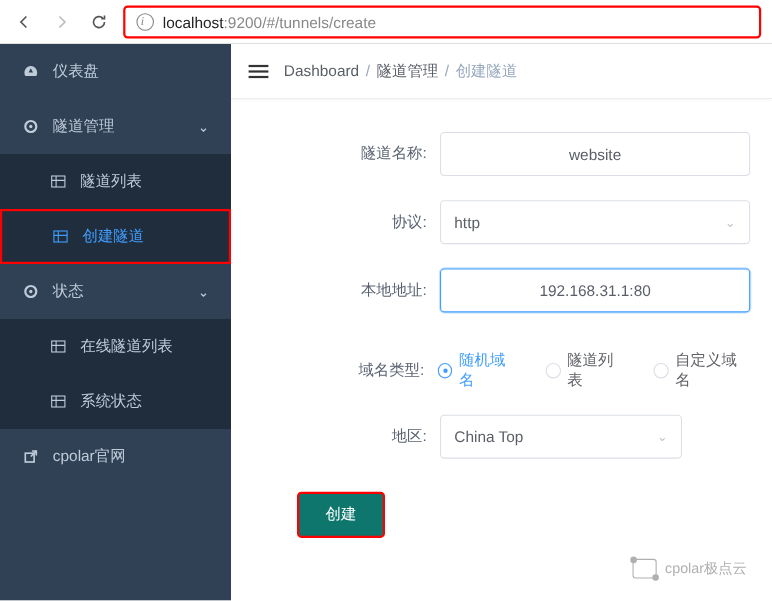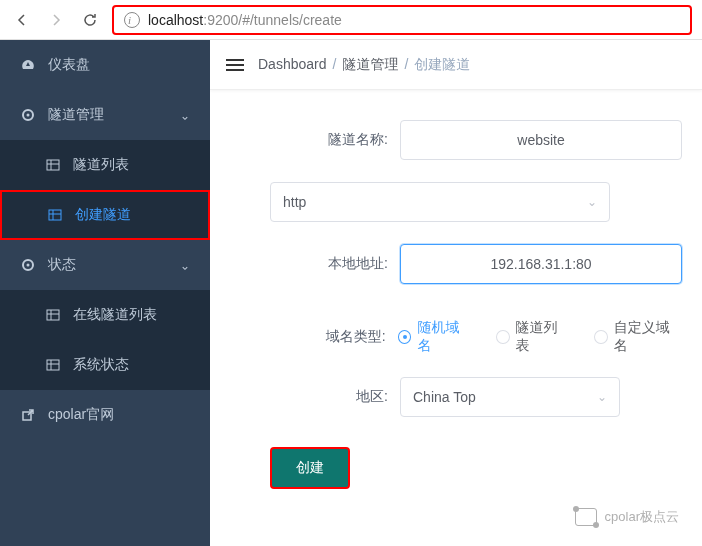--- a/index.html
+++ b/index.html
@@ -175,20 +175,21 @@
     </div>
 
     <div class="form">
       <div class="row">
         <div class="lbl">隧道名称:</div>
         <div class="input">
             <span class="input-text">website</span>
           </div>
       </div>
       <div class="row">
+        <div class="lbl">协议:</div>
         <div class="input">
             <span class="input-text">http</span>
             <span class="chev">⌄</span>
           </div>
       </div>
       <div class="row">
         <div class="lbl">本地地址:</div>
         <div class="input hl">
             <span class="input-text">192.168.31.1:80</span>
           </div>

